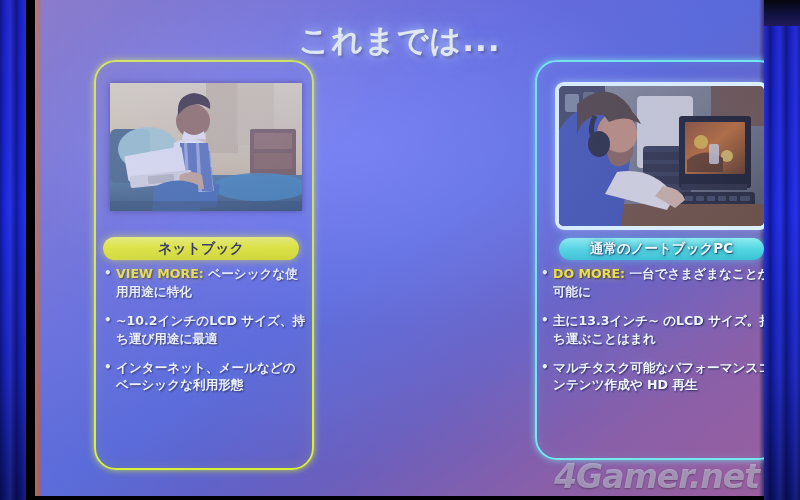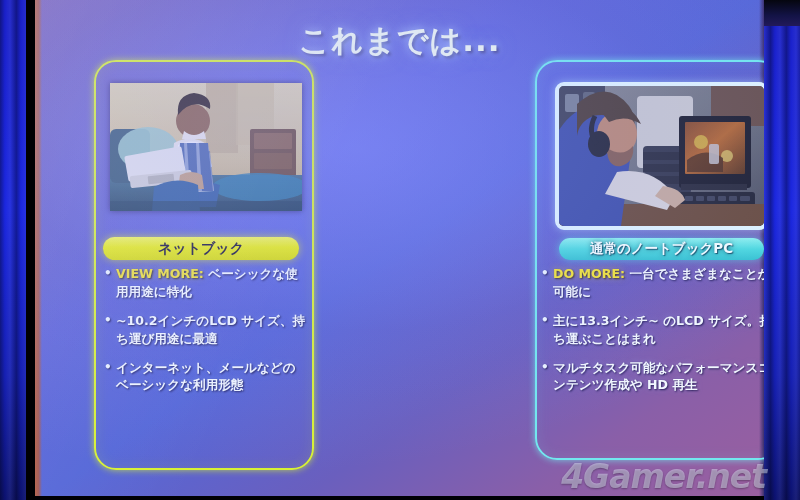--- a/index.html
+++ b/index.html
@@ -205,21 +205,21 @@
     font-size: 12px;
   }
   .hl {
     color: #f1e43a;
     text-shadow: 1px 1px 2px rgba(40,30,10,0.8), 0 0 7px rgba(241,228,58,0.5);
   }
 
   
   #watermark {
     position: absolute;
-    right: 34px;
+    right: 41px;
     bottom: 4px;
     font-size: 33px;
     font-weight: bold;
     font-style: italic;
     letter-spacing: -1px;
     color: rgba(232,240,255,0.46);
     text-shadow: 0 1px 2px rgba(0,0,0,0.30);
     pointer-events: none;
   }
 </style>

